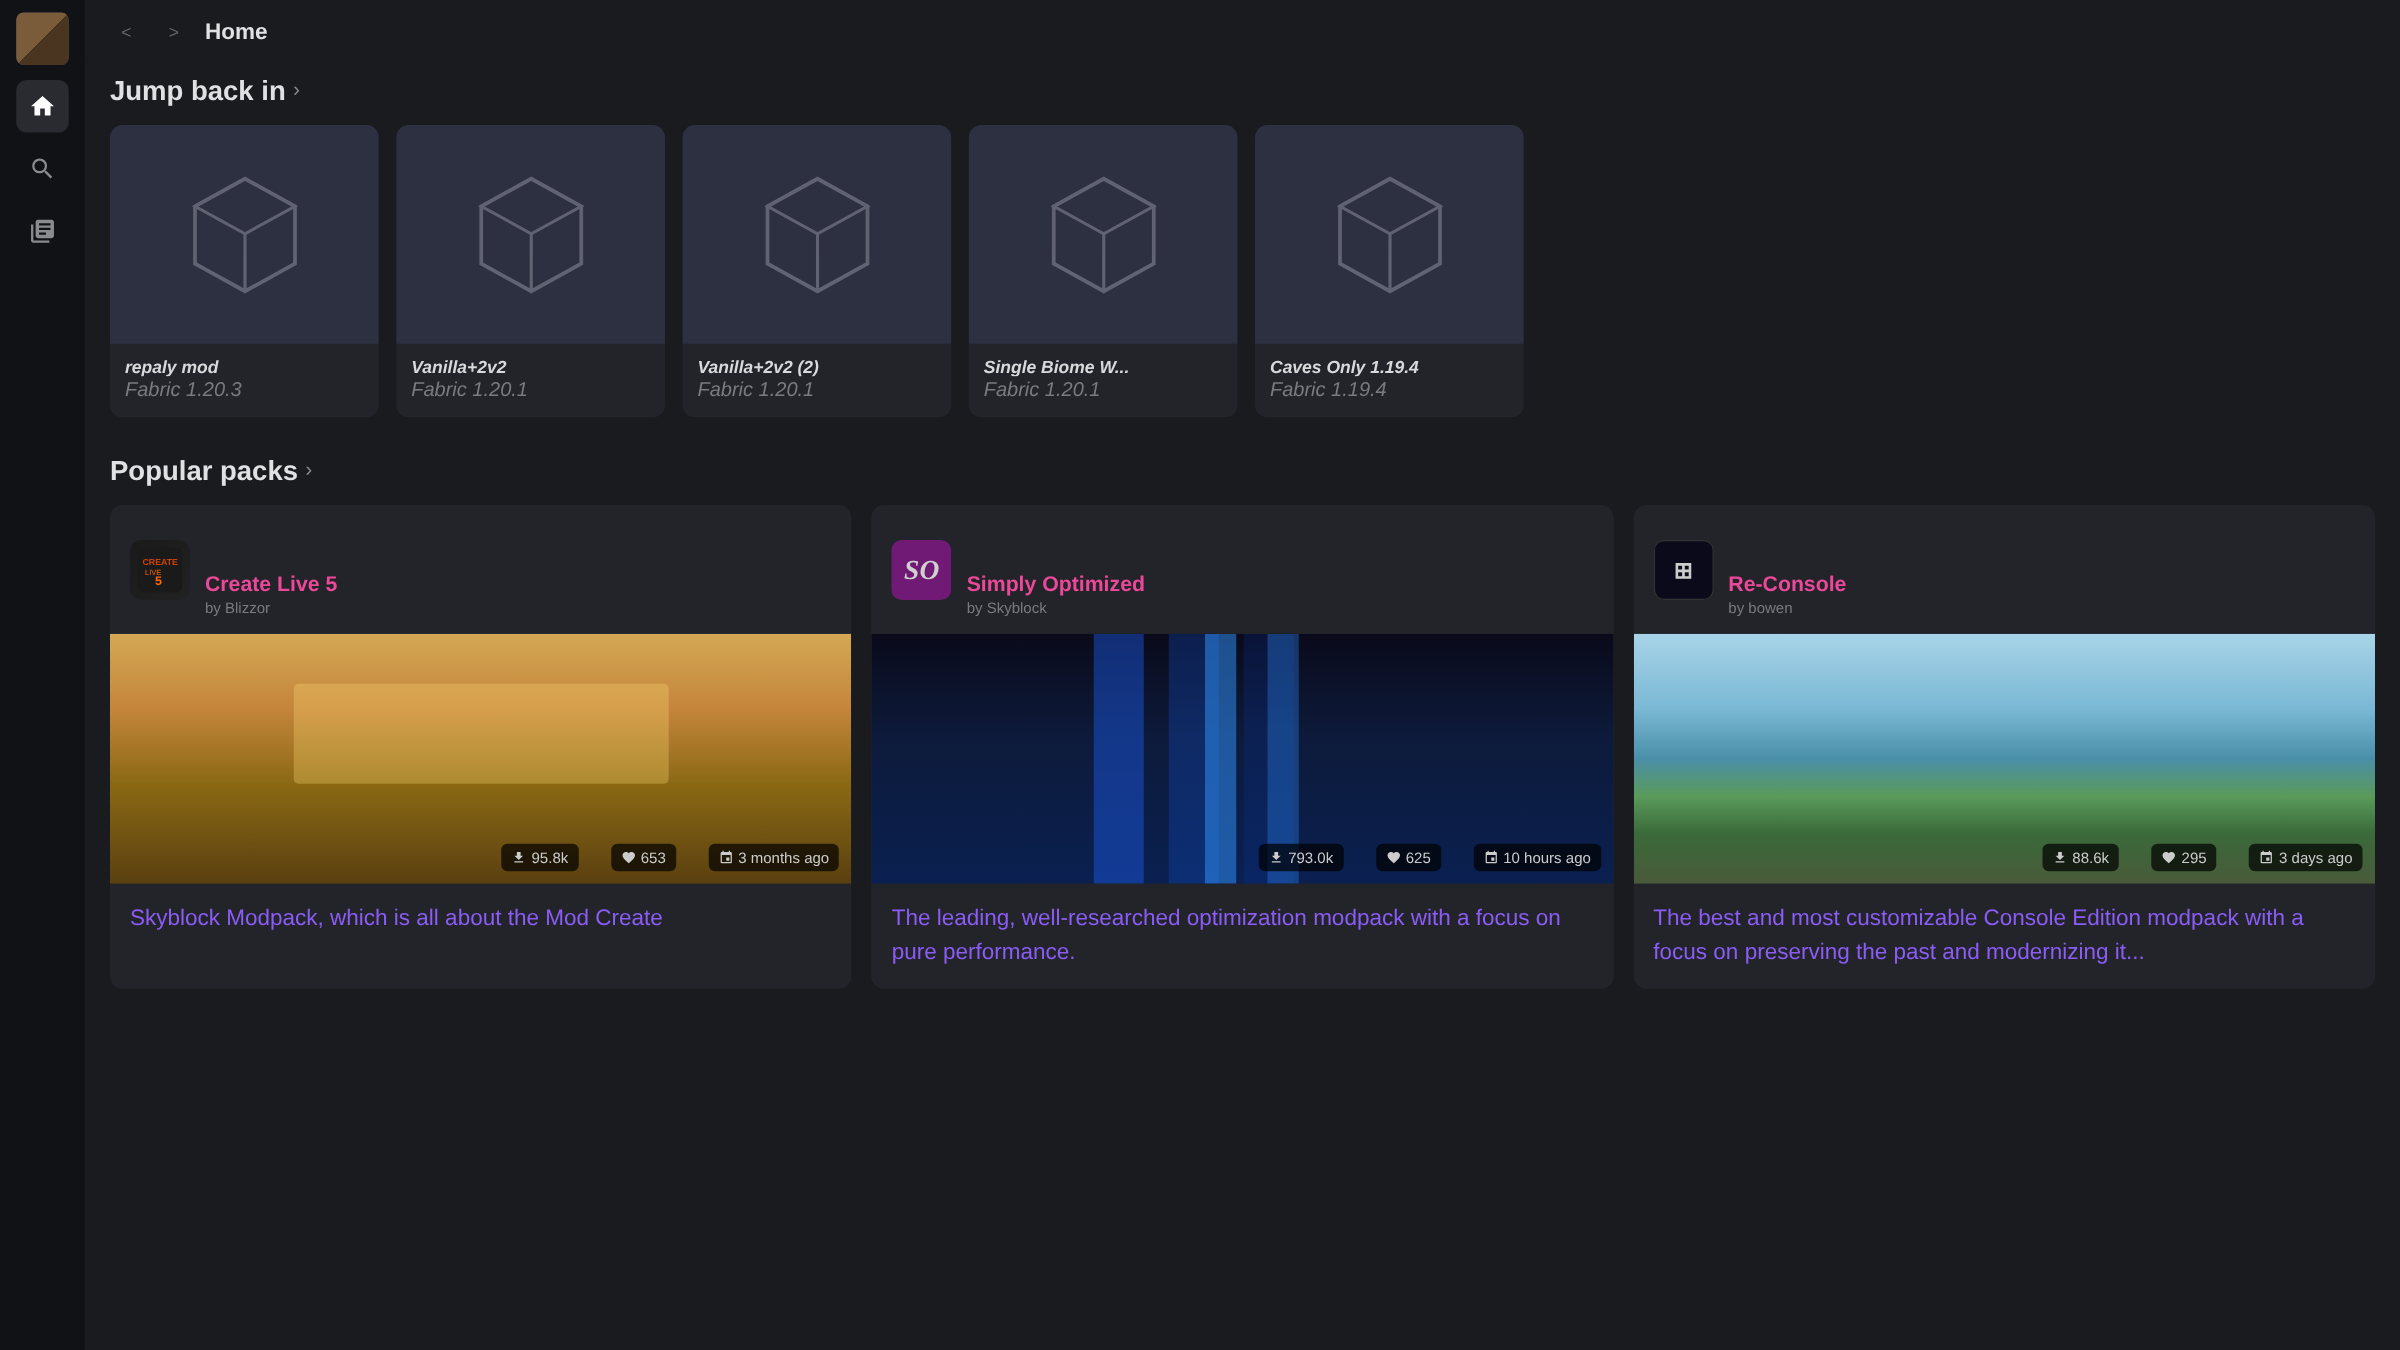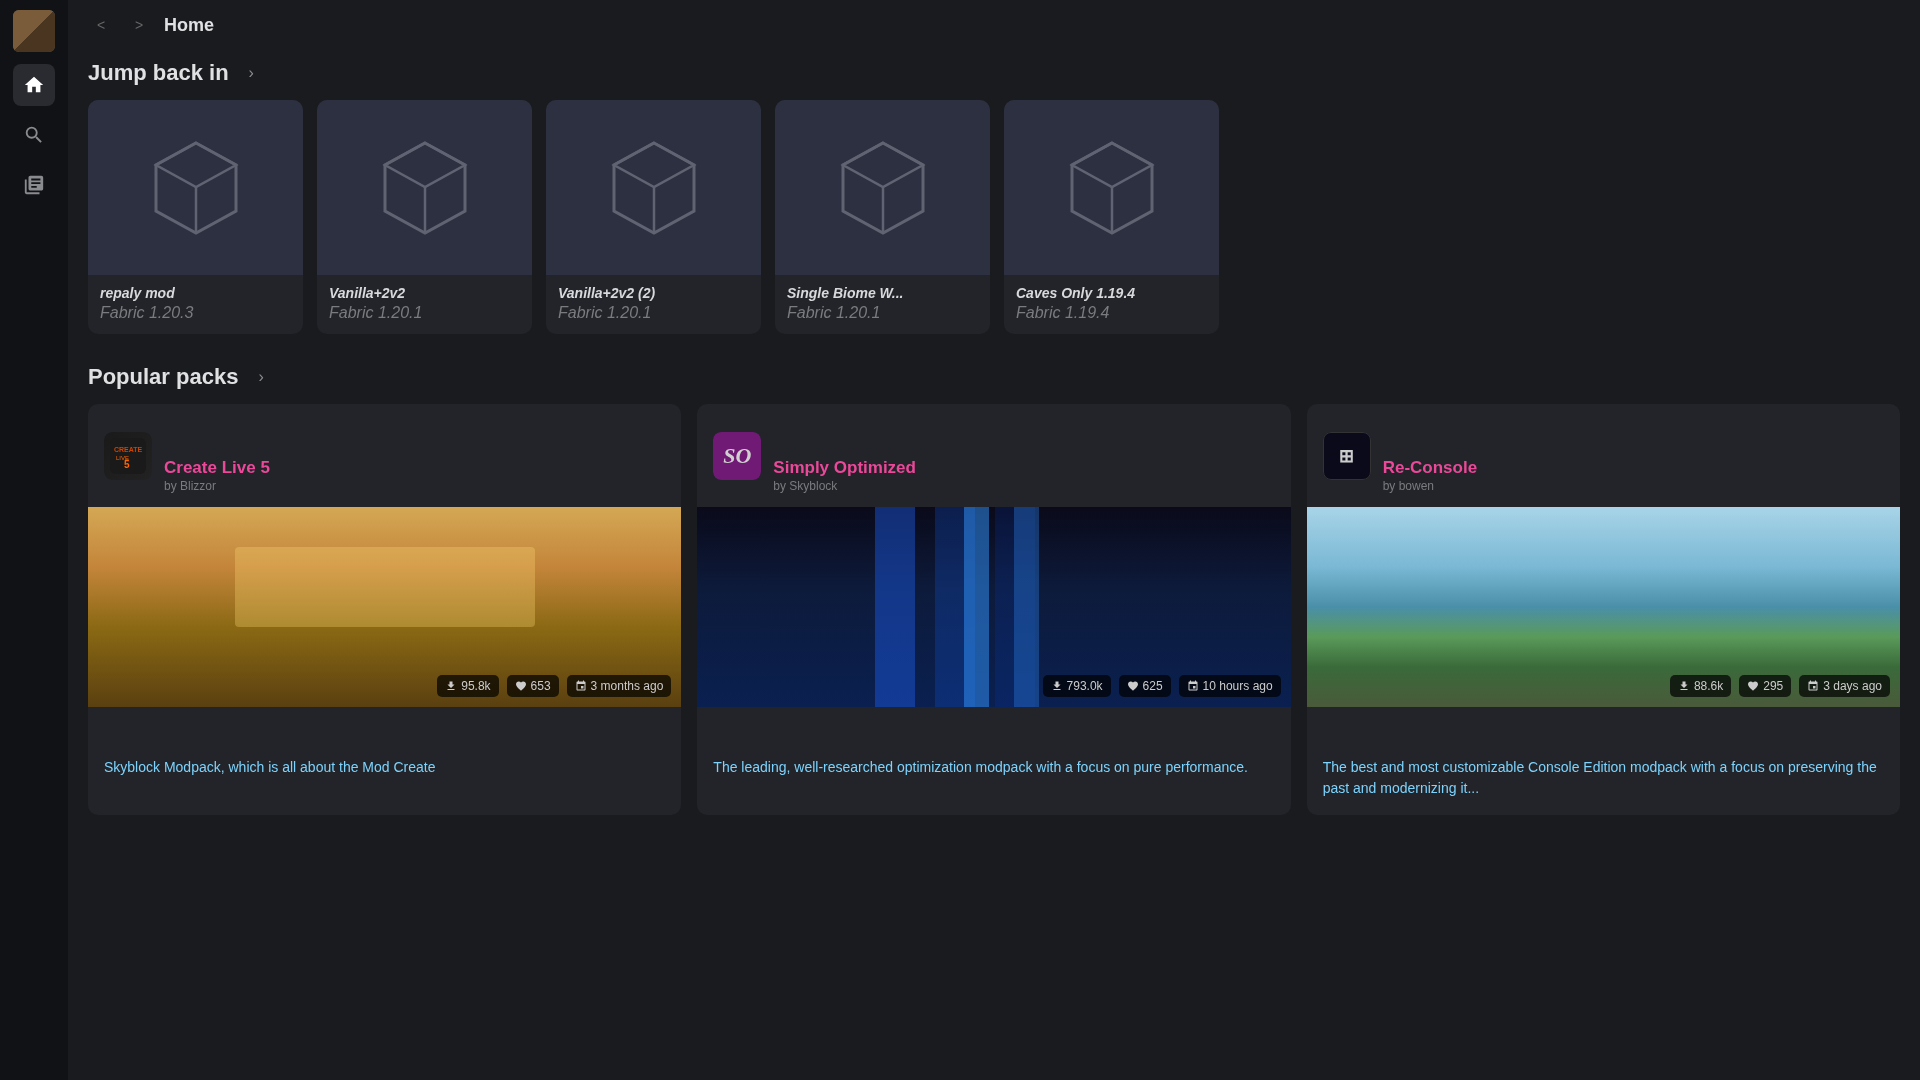--- a/index.html
+++ b/index.html
@@ -88,21 +88,21 @@
       font-size: 18px;
       font-weight: 600;
       color: #e0e1e3;
     }
 
     
     .section { padding: 10px 20px 20px 20px; }
     .section-header {
       display: flex;
       align-items: center;
-      gap: 20px;
+      gap: 6px;
       margin-bottom: 14px;
     }
     .section-title {
       font-size: 22px;
       font-weight: 700;
       color: #e0e1e3;
     }
     .section-arrow {
       font-size: 16px;
       color: #8a8b8e;
@@ -257,27 +257,27 @@
     }
     .stat-badge {
       background: rgba(0,0,0,0.7);
       border-radius: 5px;
       padding: 4px 8px;
       font-size: 12px;
       color: #ccc;
       display: flex;
       align-items: center;
       gap: 4px;
+      margin-left: 18px;
     }
     .pack-desc {
       padding: 14px 16px 16px;
-      font-size: 14px;
-      color: #7dd3fc;
+      font-size: 18px;
+      color: #8b5cf6;
       line-height: 1.5;
-      margin-top: 36px;
     }
 
     
     svg.cube { width: 120px; height: 120px; }
   </style>
 </head>
 <body>
 
 <nav class="sidebar">
   <div class="avatar">

